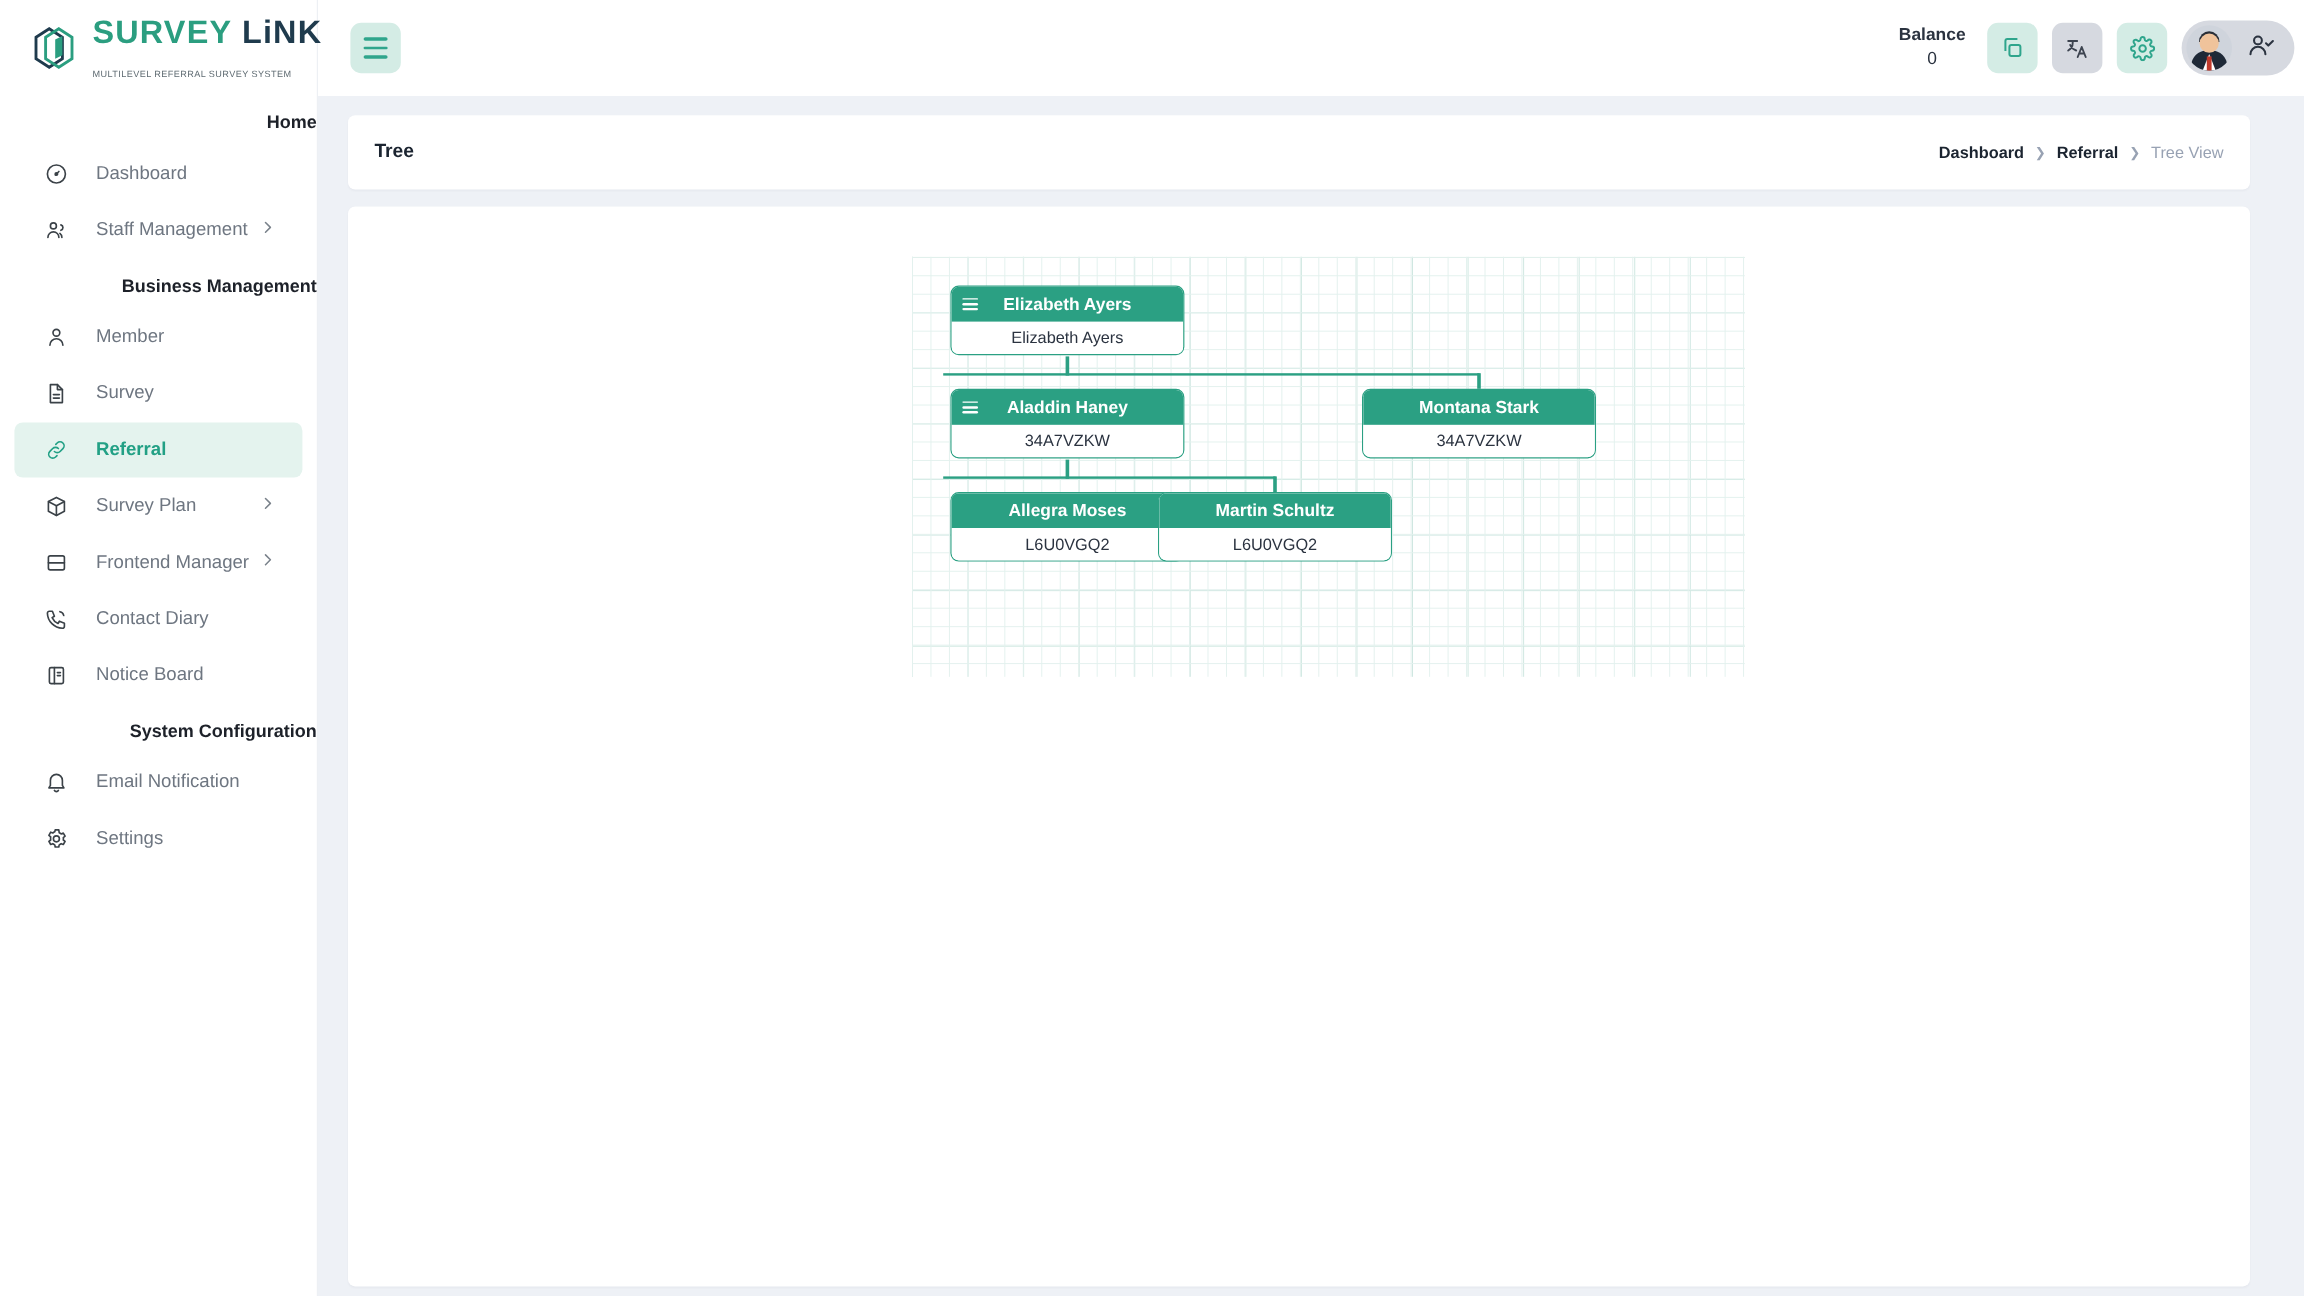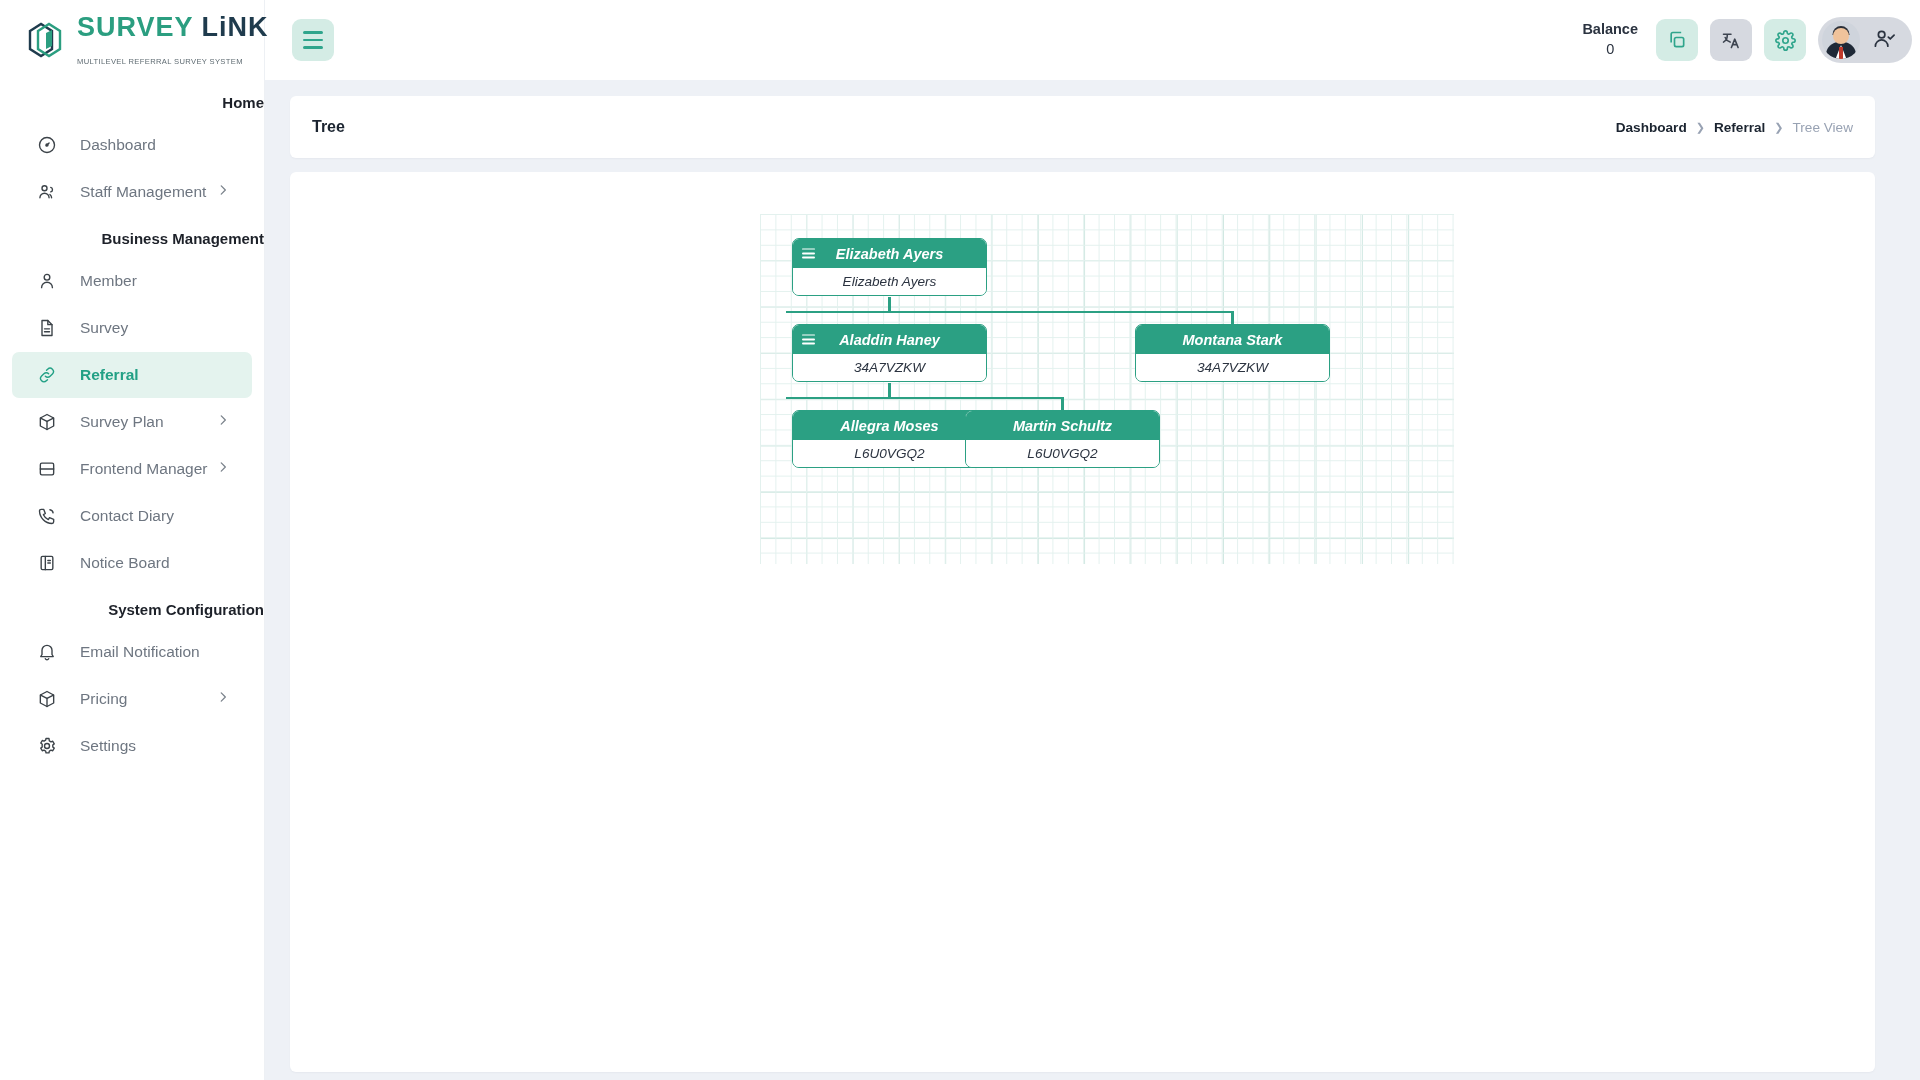--- a/index.html
+++ b/index.html
@@ -175,21 +175,20 @@
       linear-gradient(to bottom, #cfe7e1 1px, transparent 1px);
     background-size: 15.4px 15.4px, 15.4px 15.4px, 46.3px 46.3px, 46.3px 46.3px;
   }
   .node {
     position: absolute;
     width: 195px;
     border: 1.6px solid #2ba083;
     border-radius: 7px;
     background: #fff;
     overflow: hidden;
-    font-style: italic;
   }
   .node .nhead {
     height: 29px; background: #2ba083;
     display: flex; align-items: center;
     position: relative;
   }
   .node .nhead .burger {
     position: absolute; left: 9px; top: 50%;
     transform: translateY(-50%);
     display: flex; flex-direction: column; gap: 2.6px;
@@ -331,33 +330,20 @@
       </div>
       <div class="nav-section">System Configuration</div>
       <div class="nav-item">
         <span class="ico">
           <svg width="20" height="20" viewBox="0 0 24 24" fill="none" stroke="currentColor" stroke-width="1.65" stroke-linecap="round" stroke-linejoin="round">
             <path d="M18 15V10a6 6 0 0 0-12 0v5l-1.5 2.5h15z"></path>
             <path d="M10 20a2.2 2.2 0 0 0 4 0"></path>
           </svg>
         </span>
         <span class="lbl">Email Notification</span>
-      </div>
-      <div class="nav-item">
-        <span class="ico">
-          <svg width="20" height="20" viewBox="0 0 24 24" fill="none" stroke="currentColor" stroke-width="1.65" stroke-linecap="round" stroke-linejoin="round">
-            <path d="M12 3l8 4.2v9.6L12 21l-8-4.2V7.2z"></path>
-            <path d="M4.3 7.3L12 11.3l7.7-4"></path>
-            <path d="M12 11.3V21"></path>
-          </svg>
-        </span>
-        <span class="lbl">Pricing</span>
-        <span class="chev"><svg width="14" height="14" viewBox="0 0 24 24" fill="none" stroke="currentColor" stroke-width="2.2" stroke-linecap="round" stroke-linejoin="round">
-            <path d="M9 5l7 7-7 7"></path>
-          </svg></span>
       </div>
       <div class="nav-item">
         <span class="ico">
           <svg width="20" height="20" viewBox="0 0 24 24" fill="none" stroke="currentColor" stroke-width="1.65" stroke-linecap="round" stroke-linejoin="round">
             <circle cx="12" cy="12" r="3"></circle>
             <path d="M19 12a7 7 0 0 0-.1-1.2l1.8-1.4-1.8-3.1-2.1.8a7 7 0 0 0-2-1.2L14.4 3h-3.6L10.4 5a7 7 0 0 0-2 1.2l-2.1-.8-1.8 3.1L6.3 10A7 7 0 0 0 6.2 12a7 7 0 0 0 .1 1.2l-1.8 1.4 1.8 3.1 2.1-.8a7 7 0 0 0 2 1.2l.4 2.1h3.6l.4-2.1a7 7 0 0 0 2-1.2l2.1.8 1.8-3.1-1.8-1.4c.1-.4.1-.8.1-1.2z"></path>
           </svg>
         </span>
         <span class="lbl">Settings</span>
       </div>

